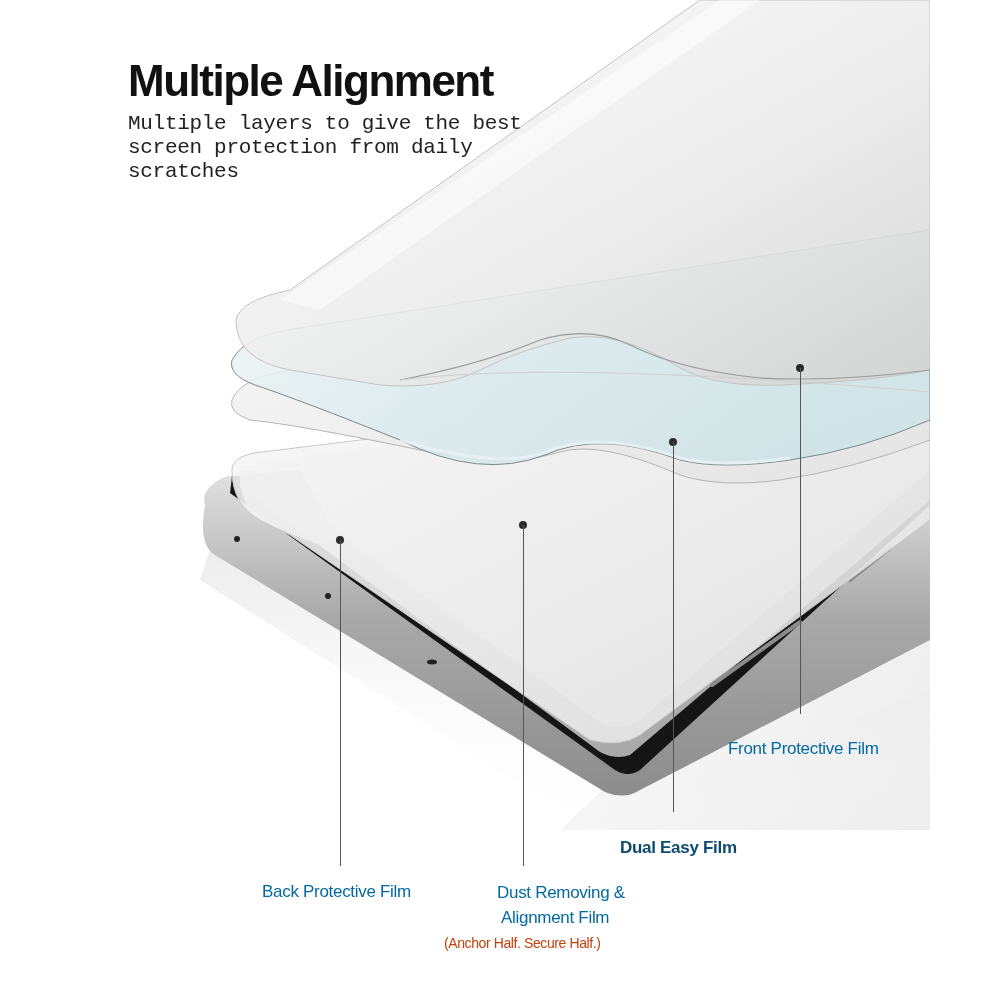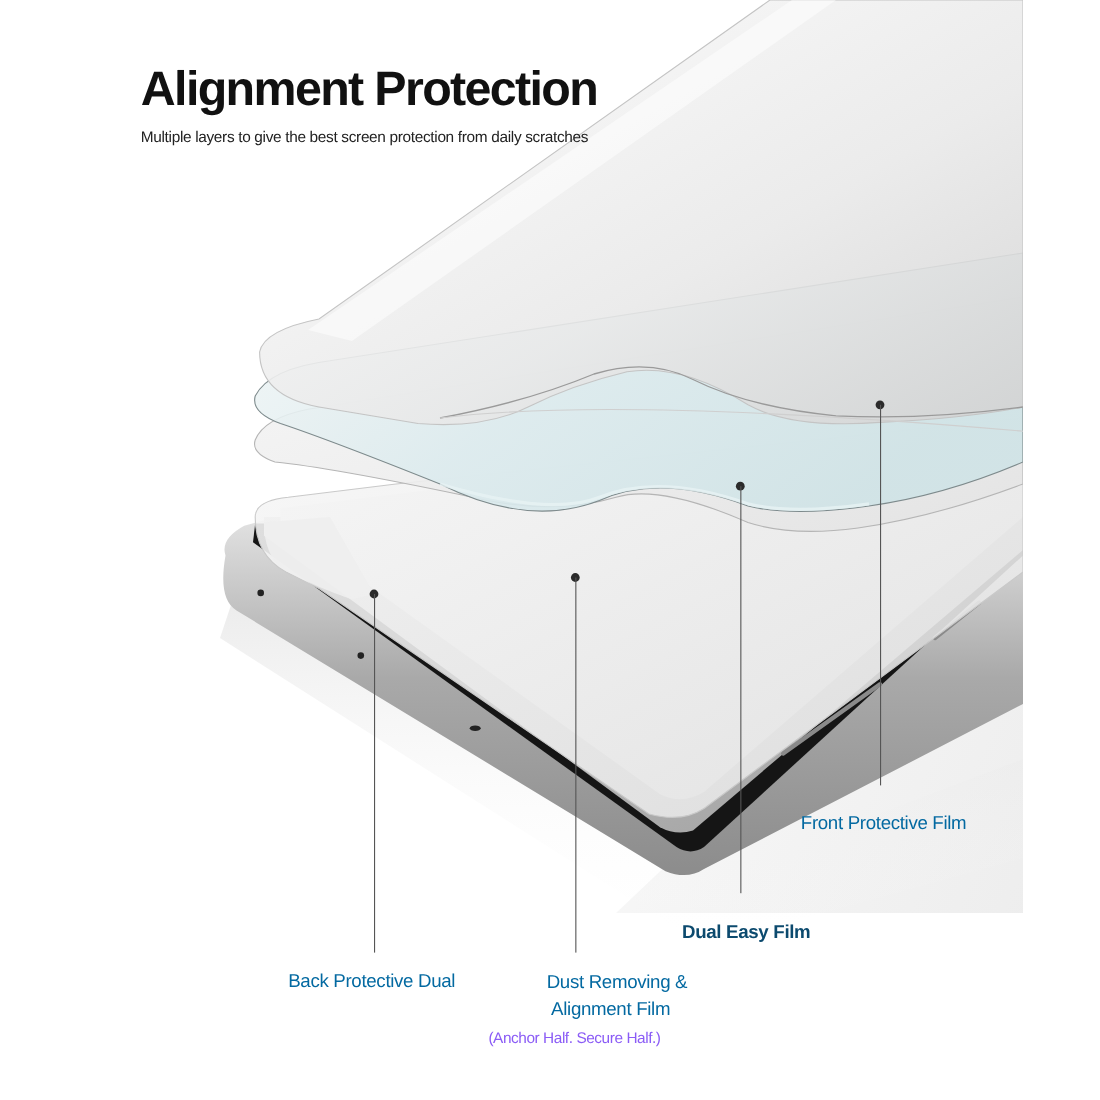--- a/index.html
+++ b/index.html
@@ -1,24 +1,24 @@
 <!DOCTYPE html>
 <html><head>
 <meta charset="utf-8">
 <style>
   html,body{margin:0;padding:0;background:#ffffff;}
   body{width:1000px;height:1000px;position:relative;overflow:hidden;font-family:"Liberation Sans","DejaVu Sans",sans-serif;}
   .canvas{position:absolute;left:0;top:0;width:1000px;height:1000px;}
   .scene{position:absolute;left:0;top:0;width:930px;height:1000px;overflow:hidden;background:#fff;}
   svg.art{position:absolute;left:0;top:0;}
   .title{position:absolute;left:128px;top:56px;font-size:44px;font-weight:bold;color:#111;letter-spacing:-1.5px;margin:0;line-height:50px;}
-  .subtitle{position:absolute;left:128px;top:112px;width:420px;font-size:14px;color:#222;line-height:24px;letter-spacing:-0.3px;margin:0;}
+  .subtitle{position:absolute;left:128px;top:112px;width:420px;font-size:21px;color:#222;line-height:24px;letter-spacing:-0.3px;margin:0;font-family:Liberation Mono, monospace;}
   .label{position:absolute;font-size:17px;color:#0369a1;letter-spacing:-0.3px;line-height:24px;text-align:center;white-space:nowrap;}
   .label.green{color:#0c4a6e;font-weight:bold;}
-  .sub-green{position:absolute;font-size:14px;color:#8b5cf6;letter-spacing:-0.4px;text-align:center;white-space:nowrap;}
+  .sub-green{position:absolute;font-size:14px;color:#c2410c;letter-spacing:-0.4px;text-align:center;white-space:nowrap;}
   .leader{position:absolute;width:1.2px;background:#555;}
   .dot{position:absolute;width:8px;height:8px;border-radius:50%;background:#2b2b2b;}
 </style>
 </head>
 <body>
 
 <div class="canvas">
   <div class="scene">
     <svg class="art" width="930" height="1000" viewBox="0 0 930 1000">
       <defs>
@@ -86,36 +86,36 @@
       <path d="M232 360 Q245 335 300 328 L930 230 L930 420 Q860 450 790 460 Q720 470 680 460 Q600 430 545 455 Q480 480 400 440 Q300 400 255 385 Q228 375 232 360 Z" fill="url(#blueFilm)" stroke="#7d8a8c" stroke-width="1"></path>
       <path d="M400 440 Q500 470 545 452 Q600 430 680 458 Q720 468 790 458" fill="none" stroke="#e7f3f4" stroke-width="3" opacity="0.8"></path>
 
       <path d="M236 320 Q240 300 290 290 L700 0 L930 0 L930 370 Q880 380 800 384 Q720 390 680 368 Q620 330 570 338 Q520 350 480 370 Q440 390 380 385 L290 370 Q236 360 236 320 Z" fill="url(#topFilm)" stroke="#c4c4c4" stroke-width="1"></path>
       <path d="M280 300 L720 0 L760 0 L320 310 Z" fill="#ffffff" opacity="0.5"></path>
       <path d="M400 380 Q480 365 540 340 Q590 325 630 345 Q680 370 760 378 Q840 382 930 370" fill="none" stroke="#9a9a9a" stroke-width="1.2"></path>
       <path d="M400 380 Q560 360 930 392" fill="none" stroke="#cfcfcf" stroke-width="1"></path>
     </svg>
   </div>
 
-  <h1 class="title">Alignment Protection</h1>
+  <h1 class="title">Multiple Alignment</h1>
   <p class="subtitle">Multiple layers to give the best screen protection from daily scratches</p>
 
   <div class="dot" style="left:336px;top:536px;"></div>
   <div class="leader" style="left:340px;top:540px;height:326px;"></div>
 
   <div class="dot" style="left:519px;top:521px;"></div>
   <div class="leader" style="left:523px;top:525px;height:341px;"></div>
 
   <div class="dot" style="left:669px;top:438px;"></div>
   <div class="leader" style="left:673px;top:442px;height:370px;"></div>
 
   <div class="dot" style="left:796px;top:364px;"></div>
   <div class="leader" style="left:800px;top:368px;height:346px;"></div>
 
-  <div class="label" style="left:262px;top:880px;">Back Protective Dual</div>
+  <div class="label" style="left:262px;top:880px;">Back Protective Film</div>
 
   <div class="label" style="left:481px;top:881px;margin-left:16px;">Dust Removing &amp;</div>
   <div class="label" style="left:470px;top:906px;margin-left:31px;">Alignment Film</div>
   <div class="sub-green" style="left:444px;top:935px;">(Anchor Half. Secure Half.)</div>
 
   <div class="label green" style="left:620px;top:836px;">Dual Easy Film</div>
 
   <div class="label" style="left:728px;top:737px;">Front Protective Film</div>
 </div>
 

